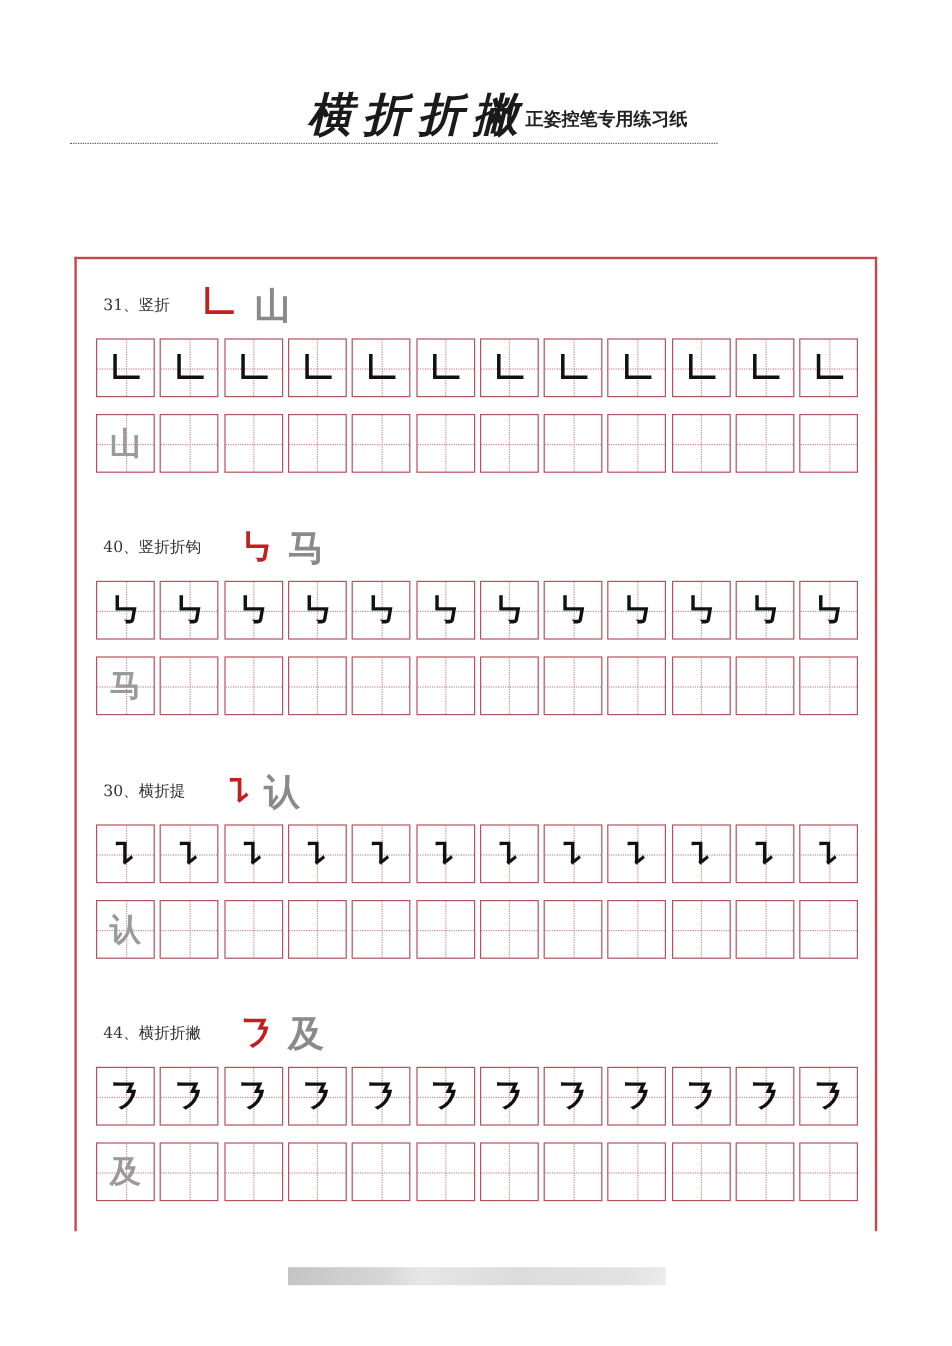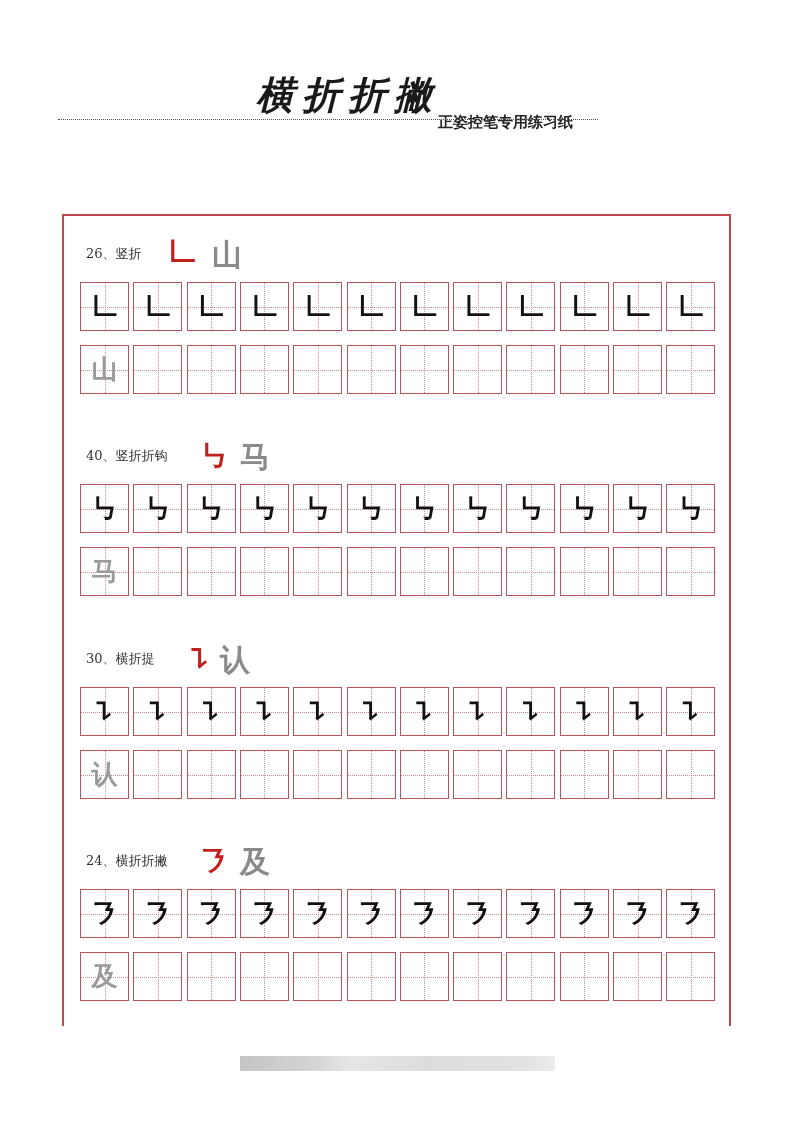--- a/index.html
+++ b/index.html
@@ -7,21 +7,21 @@
     width:793px; height:1122px; background:#ffffff; position:relative; overflow:hidden;
     font-family: "DejaVu Serif", "Liberation Serif", serif;
   }
   .header-title {
     position:absolute; left:256px; top:70px;
     font-family: "DejaVu Serif", "Liberation Serif", serif;
     font-size:38px; font-weight:bold; letter-spacing:8px; color:#1a1a1a;
     font-style:italic;
   }
   .header-sub {
-    position:absolute; left:438px; top:90px; font-size:15px; color:#222; font-weight:bold;margin-top:23px;
+    position:absolute; left:438px; top:90px; font-size:15px; color:#222; font-weight:bold;
   }
   .header-rule {
     position:absolute; left:58px; top:119px; width:540px; border-top:1px dotted #555;
   }
   .frame {
     position:absolute; left:62px; top:214px; width:669px; height:812px;
     border:2px solid #c04a4a; border-bottom:none; box-sizing:border-box;
   }
   .section { position:absolute; left:0; width:793px; height:200px; }
   .sec-label {
@@ -61,21 +61,21 @@
 <div>
   <div class="header-title">横折折撇</div>
   <div class="header-sub">正姿控笔专用练习纸</div>
   <div class="header-rule"></div>
 </div>
 
 <div class="frame"></div>
 
 <div id="sections">
     <div class="section" style="top: 245px;">
-      <div class="sec-label">26、竖折</div>
+      <div class="sec-label">31、竖折</div>
       <div class="sec-stroke" style="left: 168px;">𠃊</div>
       <div class="sec-char" style="left: 212px;">山</div>
       <div class="row" style="top: 37px;">
         <div class="box" style="left: 0px;">
           <div class="glyph">𠃊</div>
         </div>
         <div class="box" style="left: 53.3px;">
           <div class="glyph">𠃊</div>
         </div>
         <div class="box" style="left: 106.6px;">
@@ -304,21 +304,21 @@
         </div>
         <div class="box" style="left: 533px;">
           <div class="glyph trace"></div>
         </div>
         <div class="box" style="left: 586.3px;">
           <div class="glyph trace"></div>
         </div>
       </div>
     </div>
     <div class="section" style="top: 852px;">
-      <div class="sec-label">24、横折折撇</div>
+      <div class="sec-label">44、横折折撇</div>
       <div class="sec-stroke" style="left: 200px;">㇋</div>
       <div class="sec-char" style="left: 240px;">及</div>
       <div class="row" style="top: 37px;">
         <div class="box" style="left: 0px;">
           <div class="glyph">㇋</div>
         </div>
         <div class="box" style="left: 53.3px;">
           <div class="glyph">㇋</div>
         </div>
         <div class="box" style="left: 106.6px;">

